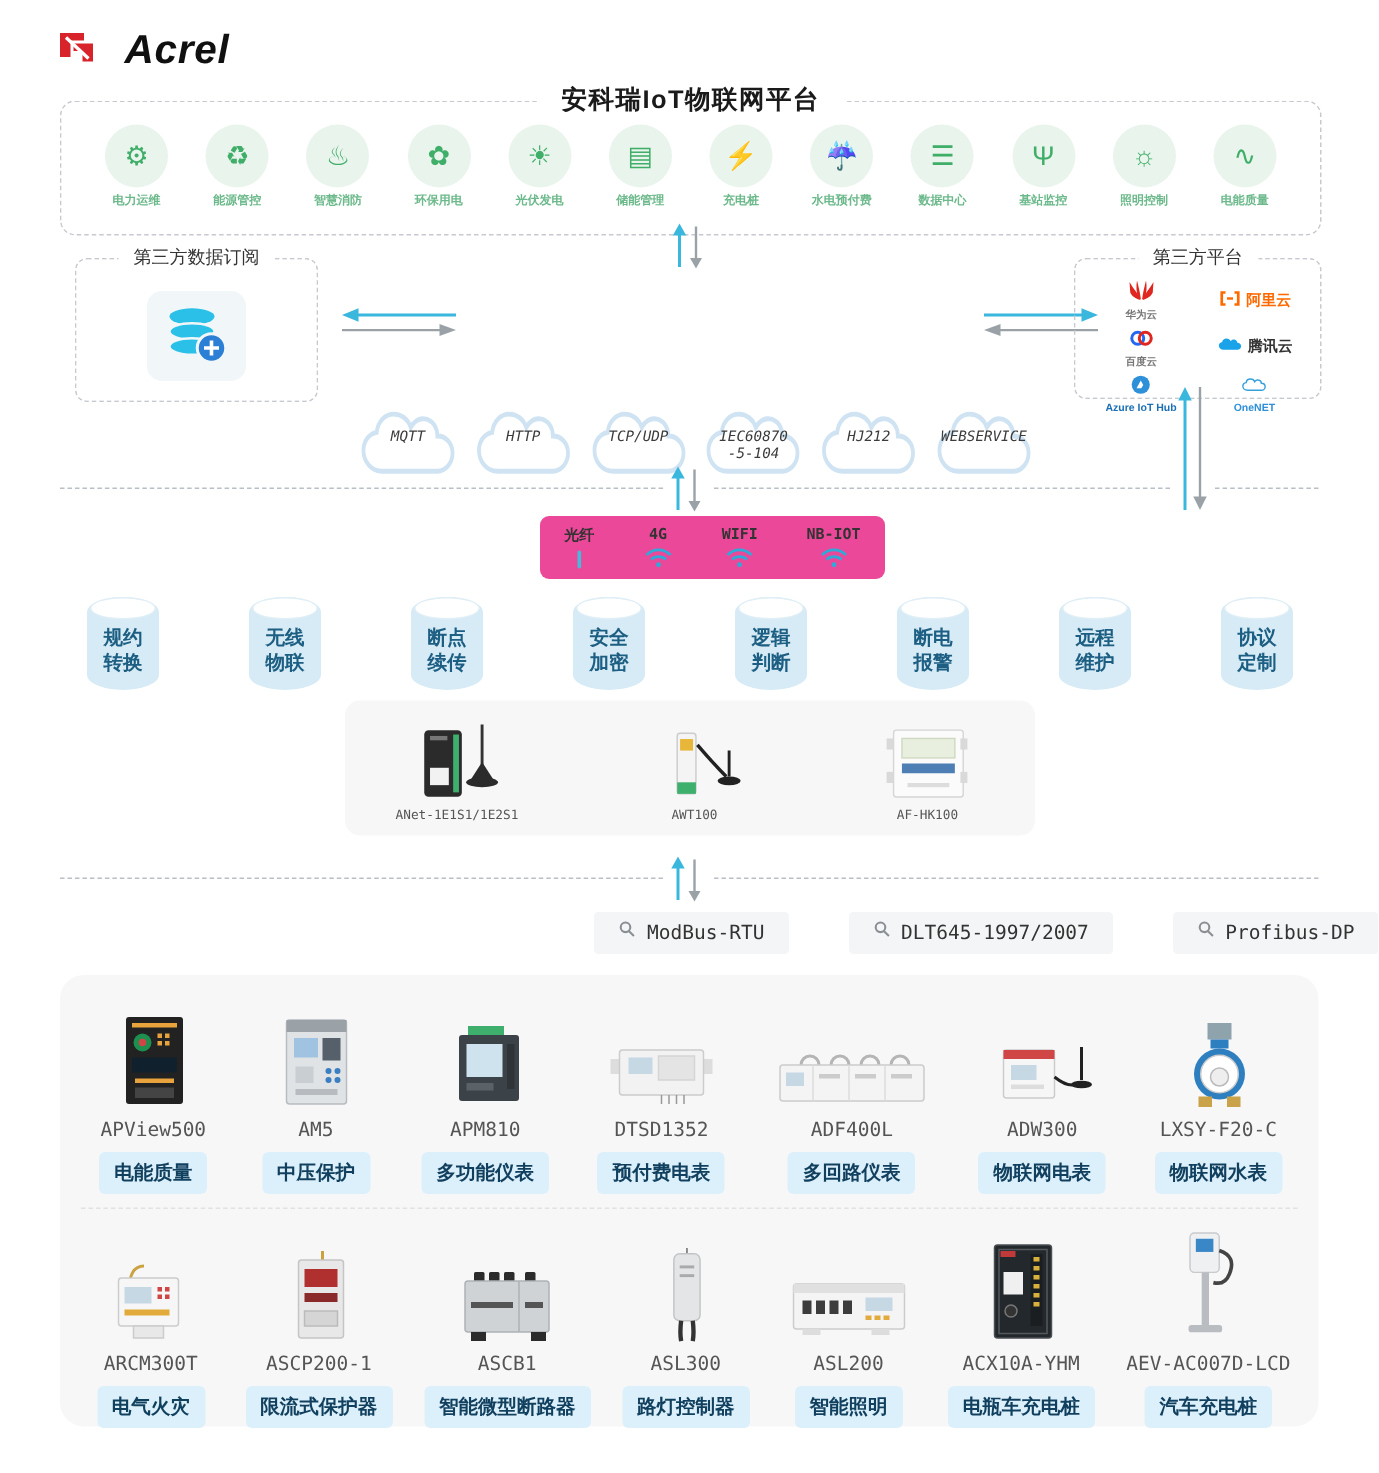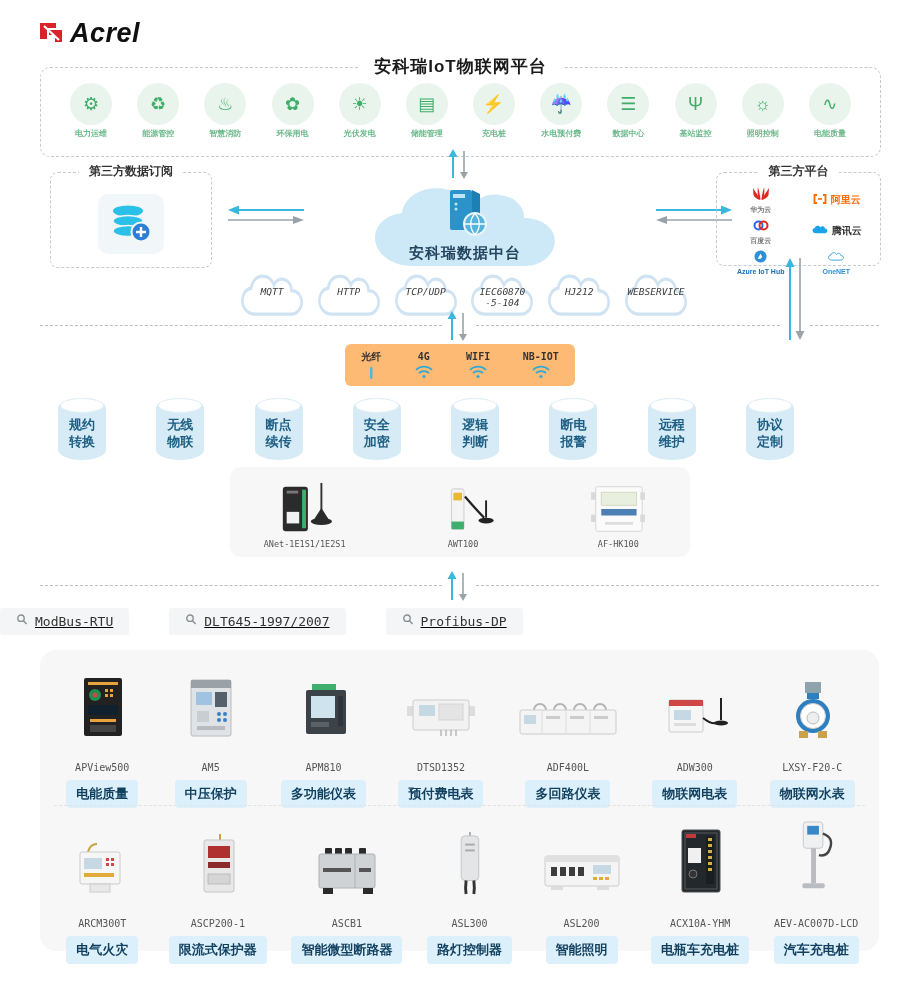--- a/index.html
+++ b/index.html
@@ -1,34 +1,34 @@
 <!DOCTYPE html>
 <html><head>
 <meta charset="utf-8">
 <style>
   html,body{margin:0;padding:0;background:#fff;}
   body{font-family:"Liberation Sans",sans-serif;-webkit-font-smoothing:antialiased;}
   .mono{font-family:"DejaVu Sans Mono",monospace;}
   .page{position:relative;width:919px;height:982px;background:#fff;overflow:hidden;}
 
   
-  .logo{position:absolute;left:38px;top:18px;display:flex;align-items:flex-end;gap:6px;}
+  .logo{position:absolute;left:38px;top:18px;display:flex;align-items:flex-start;gap:19px;}
   .logo-text{font-style:italic;font-weight:900;font-size:27px;color:#101010;letter-spacing:.5px;}
 
   
   .top-box{position:absolute;left:40px;top:67px;width:839px;height:88px;border:1px dashed #c6cad0;border-radius:10px;}
   .top-title{position:absolute;top:-13px;left:50%;transform:translateX(-50%);background:#fff;padding:0 16px;font-size:17px;font-weight:700;color:#1a1a1a;letter-spacing:1px;white-space:nowrap;}
   .apps{position:absolute;left:22px;right:22px;top:15px;display:flex;justify-content:space-between;}
   .app{width:56px;text-align:center;}
   .app-circle{width:42px;height:42px;border-radius:50%;background:#e9f4ec;color:#3fae68;font-size:18px;line-height:42px;margin:0 auto;text-align:center;}
   .app-label{margin-top:3px;font-size:8px;color:#6cb98b;white-space:nowrap;font-weight:bold;}
 
   
   .dash-box{position:absolute;border:1px dashed #c6cad0;border-radius:8px;}
-  .dash-title{position:absolute;top:-8px;left:50%;transform:translateX(-50%);background:#fff;padding:0 10px;font-size:12px;font-weight:700;color:#333;white-space:nowrap;line-height:1;}
+  .dash-title{position:absolute;top:-8px;left:50%;transform:translateX(-50%);background:#fff;padding:0 10px;font-size:12px;font-weight:400;color:#333;white-space:nowrap;line-height:1;}
   .db-tile{position:absolute;left:50%;top:54%;transform:translate(-50%,-50%);width:66px;height:60px;background:#f1f6f9;border-radius:10px;display:flex;align-items:center;justify-content:center;}
 
   .big-cloud{position:absolute;left:356px;top:180px;width:218px;height:96px;}
   .big-cloud svg.cloudbg{position:absolute;inset:0;}
   .cloud-server{position:absolute;left:50%;top:8px;transform:translateX(-50%);}
   .cloud-label{position:absolute;bottom:13px;width:100%;text-align:center;font-size:15px;font-weight:700;color:#24455e;letter-spacing:1px;}
 
   .pf-grid{position:absolute;left:6px;right:6px;top:14px;display:grid;grid-template-columns:1fr 1fr;row-gap:5px;}
   .pf{display:flex;flex-direction:column;align-items:center;justify-content:center;gap:1px;text-align:center;}
   .pf.pf-row{flex-direction:row;gap:3px;}
@@ -39,51 +39,51 @@
   .clouds-row{position:absolute;left:236px;top:272px;width:456px;height:48px;display:flex;justify-content:space-between;font-style:italic;}
   .cloud-chip{position:relative;width:72px;height:47px;}
   .cloud-chip svg{position:absolute;inset:0;}
   .cloud-txt{position:absolute;inset:0;padding-top:15px;text-align:center;font-size:9.5px;color:#3c3c3c;line-height:1.15;}
   .cloud-chip .l2:empty{display:none;}
 
   
   .dash-line{position:absolute;border-top:1.5px dashed #b9bfc4;height:0;}
 
   
-  .comm-box{position:absolute;left:345px;top:344px;width:230px;height:42px;background:#fdba74;border-radius:6px;display:flex;align-items:center;justify-content:space-around;}
+  .comm-box{position:absolute;left:360px;top:344px;width:230px;height:42px;background:#ec4899;border-radius:6px;display:flex;align-items:center;justify-content:space-around;}
   .comm-item{text-align:center;}
   .comm-label{font-size:10px;font-weight:700;color:#333;}
   .comm-icon{margin-top:1px;height:16px;}
 
   
-  .cyl-row{position:absolute;left:58px;top:398px;width:736px;display:flex;justify-content:space-between;}
+  .cyl-row{position:absolute;left:58px;top:398px;width:804px;display:flex;justify-content:space-between;}
   .cyl{position:relative;width:48px;height:62px;}
   .cyl-body{position:absolute;inset:0;background:#d6ebf6;border-radius:24px / 10px;}
   .cyl-top{position:absolute;top:0;left:2px;right:2px;height:15px;background:#fff;border:1px solid #e0eef6;border-radius:50%;box-sizing:border-box;}
   .cyl-text{position:absolute;top:19px;width:100%;text-align:center;font-size:13px;font-weight:700;color:#1d5e83;line-height:1.3;}
 
   
   .gw-box{position:absolute;left:230px;top:467px;width:460px;height:90px;background:#f7f7f8;border-radius:10px;display:flex;justify-content:space-around;align-items:flex-end;padding-bottom:8px;box-sizing:border-box;gap:14px;}
   .gw-item{text-align:center;}
   .gw-fig{height:56px;display:flex;align-items:flex-end;justify-content:center;}
   .gw-model{margin-top:4px;font-size:8.5px;color:#555;}
 
   
-  .chips-row{position:absolute;left:0;top:608px;width:919px;display:flex;justify-content:flex-start;gap:40px;text-decoration:underline;}
+  .chips-row{position:absolute;left:0;top:608px;width:919px;display:flex;justify-content:flex-end;gap:40px;}
   .chip{background:#f4f5f6;border-radius:3px;padding:6px 16px;font-size:13px;color:#333;display:flex;align-items:center;gap:7px;}
 
   
   .products-box{position:absolute;left:40px;top:650px;width:839px;height:301px;background:#f7f7f8;border-radius:16px;}
   .prow{position:absolute;left:8px;right:8px;display:flex;justify-content:space-around;}
   .prow1{top:16px;}
   .prow2{top:166px;}
   .p-item{display:flex;flex-direction:column;align-items:center;}
   .p-fig{height:74px;display:flex;align-items:flex-end;justify-content:center;}
   .prow2 .p-fig{height:80px;}
-  .p-model{margin-top:22px;font-size:10px;color:#555;white-space:nowrap;}
+  .p-model{margin-top:6px;font-size:13px;color:#555;white-space:nowrap;}
   .p-chip{margin-top:7px;background:#dcf0fb;color:#113f5e;font-weight:700;font-size:13px;padding:5px 10px;border-radius:4px;white-space:nowrap;}
   .p-divider{position:absolute;top:155px;left:14px;right:14px;border-top:1.5px dashed #e0e2e4;}
 
   .abs{position:absolute;}
 </style>
 </head>
 <body>
 
 <div class="page">
 
@@ -188,37 +188,20 @@
 
   <span class="abs" style="left:226px;top:203px;">
     <svg width="80" height="24" viewBox="0 0 80 24">
       <line x1="12" y1="7" x2="78" y2="7" stroke="#3ab7dd" stroke-width="2"></line>
       <polygon points="2,7 13,2.5 13,11.5" fill="#3ab7dd"></polygon>
       <line x1="2" y1="17" x2="68" y2="17" stroke="#9aa2a8" stroke-width="1.5"></line>
       <polygon points="78,17 67,13 67,21" fill="#9aa2a8"></polygon>
     </svg>
   </span>
 
-  <div class="big-cloud">
-    <svg class="cloudbg" width="218" height="96" viewBox="0 0 114 58" preserveAspectRatio="none">
-      <path d="M30 52 C18 52 10 44 10 35 C10 27 16 21 24 20 C25 11 33 5 42 5 C50 5 57 9 60 16 C63 11 69 8 75 9 C83 10 88 16 88 23 C97 23 104 29 104 37 C104 45 97 52 88 52 Z" fill="#cde9f8"></path>
-    </svg>
-    <span class="cloud-server">
-      <svg width="46" height="50" viewBox="0 0 46 50">
-        <polygon points="30,2 38,6 38,44 30,42" fill="#1e7fb5"></polygon>
-        <rect x="8" y="2" width="22" height="40" rx="2" fill="#2b93c9"></rect>
-        <rect x="11" y="6" width="12" height="4" fill="#bfe6f5"></rect>
-        <circle cx="14" cy="16" r="1.5" fill="#bfe6f5"></circle>
-          <circle cx="14" cy="21" r="1.5" fill="#bfe6f5"></circle>
-        <circle cx="33" cy="36" r="11" fill="#54b4dd" stroke="#e8f5fc" stroke-width="2"></circle>
-        <path d="M22.5 36 h21 M33 25.5 a15 15 0 0 1 0 21 M33 25.5 a15 15 0 0 0 0 21" stroke="#fff" stroke-width="1.3" fill="none"></path>
-      </svg>
-    </span>
-    <div class="cloud-label">安科瑞数据中台</div>
-  </div>
 
   <span class="abs" style="left:654px;top:203px;">
     <svg width="80" height="24" viewBox="0 0 80 24">
       <line x1="2" y1="7" x2="68" y2="7" stroke="#3ab7dd" stroke-width="2"></line>
       <polygon points="78,7 67,2.5 67,11.5" fill="#3ab7dd"></polygon>
       <line x1="12" y1="17" x2="78" y2="17" stroke="#9aa2a8" stroke-width="1.5"></line>
       <polygon points="2,17 13,13 13,21" fill="#9aa2a8"></polygon>
     </svg>
   </span>
 

